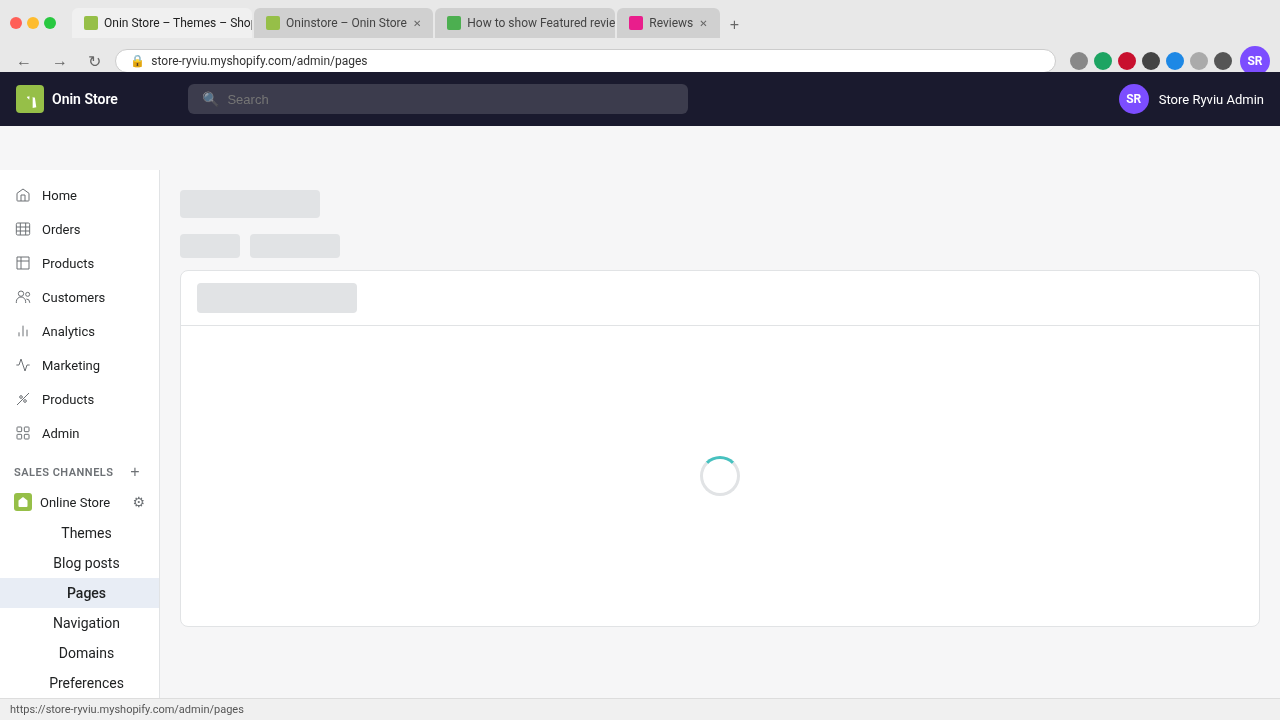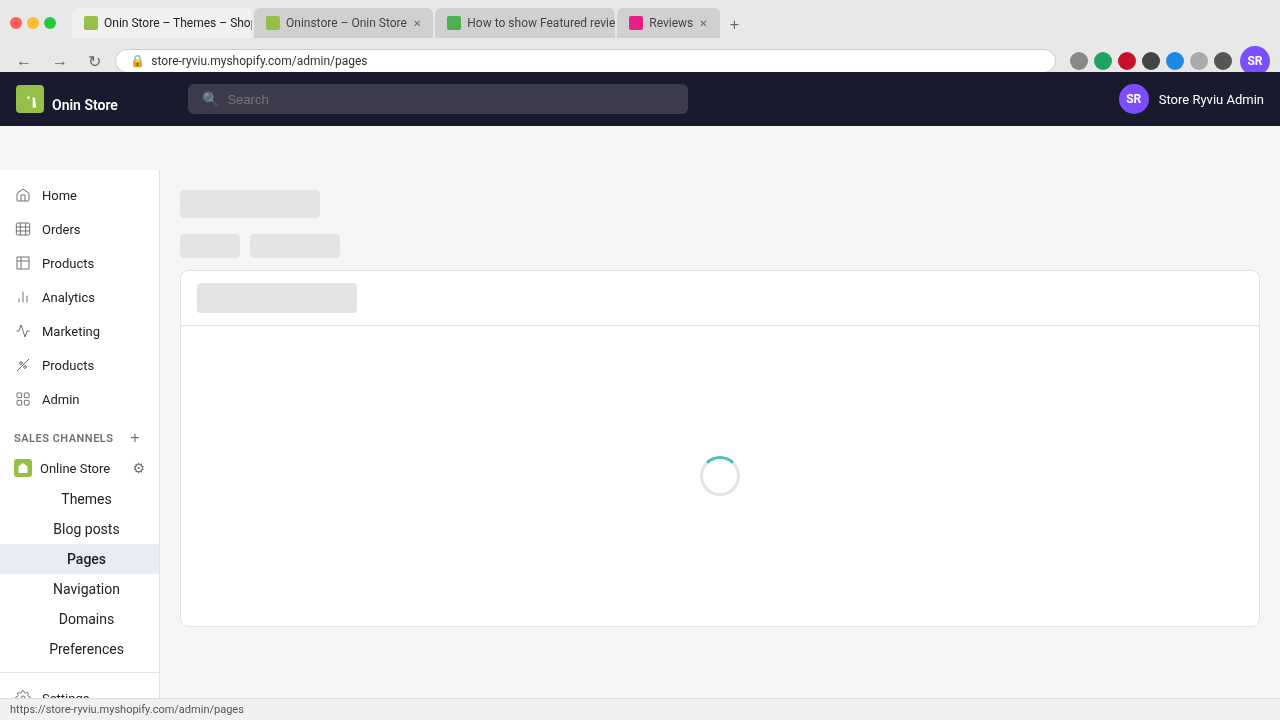--- a/index.html
+++ b/index.html
@@ -25,21 +25,21 @@
     .address-bar { flex: 1; background: white; border: 1px solid #ccc; border-radius: 20px; padding: 4px 14px; font-size: 12px; color: #333; display: flex; align-items: center; gap: 6px; }
     .address-bar-text { flex: 1; font-size: 12px; color: #333; }
     .nav-icons { display: flex; gap: 6px; margin-left: 6px; }
     .nav-icon { width: 18px; height: 18px; border-radius: 50%; background: #888; display: inline-block; cursor: pointer; }
 
     
     .app-layout { display: flex; flex: 1; overflow: hidden; margin-top: 44px; }
 
     
     .topbar { background: #1a1a2e; height: 54px; display: flex; align-items: center; padding: 0 16px; gap: 12px; flex-shrink: 0; }
-    .store-logo { display: flex; align-items: flex-end; gap: 8px; color: white; font-size: 14px; font-weight: 600; width: 160px; }
+    .store-logo { display: flex; align-items: center; gap: 8px; color: white; font-size: 14px; font-weight: 600; width: 160px; }
     .logo-icon { width: 28px; height: 28px; background: #96bf48; border-radius: 4px; display: flex; align-items: center; justify-content: center; }
     .search-bar { flex: 1; max-width: 500px; background: rgba(255,255,255,0.15); border: none; border-radius: 6px; padding: 7px 14px; color: white; font-size: 13px; display: flex; align-items: center; gap: 8px; }
     .search-icon-svg { color: rgba(255,255,255,0.6); font-size: 14px; }
     .search-input-fake { background: none; border: none; color: rgba(255,255,255,0.7); font-size: 13px; flex: 1; outline: none; }
     .topbar-right { margin-left: auto; display: flex; align-items: center; gap: 10px; }
     .user-avatar { width: 30px; height: 30px; border-radius: 50%; background: #7c4dff; display: flex; align-items: center; justify-content: center; color: white; font-size: 12px; font-weight: bold; }
     .user-name { color: white; font-size: 13px; }
 
     
     .sidebar { width: 160px; background: white; border-right: 1px solid #e1e3e5; display: flex; flex-direction: column; flex-shrink: 0; overflow-y: auto; }
@@ -192,20 +192,31 @@
         <div class="sidebar-item">
           <div class="sidebar-icon">
             <svg width="16" height="16" fill="none" stroke="#6d7175" stroke-width="1.5" viewBox="0 0 24 24">
                 <path d="M3 3h18v18H3z" rx="2"></path>
                 <path d="M3 9h18M9 3v18"></path>
               </svg>
           </div>
           <span>Products</span>
         </div>
 
+        <div class="sidebar-item">
+          <div class="sidebar-icon">
+            <svg width="16" height="16" fill="none" stroke="#6d7175" stroke-width="1.5" viewBox="0 0 24 24">
+                <circle cx="9" cy="7" r="4"></circle>
+                <path d="M2 21v-2a7 7 0 0114 0v2"></path>
+                <circle cx="19" cy="8" r="3"></circle>
+                <path d="M22 21v-1a5 5 0 00-5-5"></path>
+              </svg>
+          </div>
+          <span>Customers</span>
+        </div>
 
         <div class="sidebar-item">
           <div class="sidebar-icon">
             <svg width="16" height="16" fill="none" stroke="#6d7175" stroke-width="1.5" viewBox="0 0 24 24">
                 <path d="M18 20V10M12 20V4M6 20v-6"></path>
               </svg>
           </div>
           <span>Analytics</span>
         </div>
 

